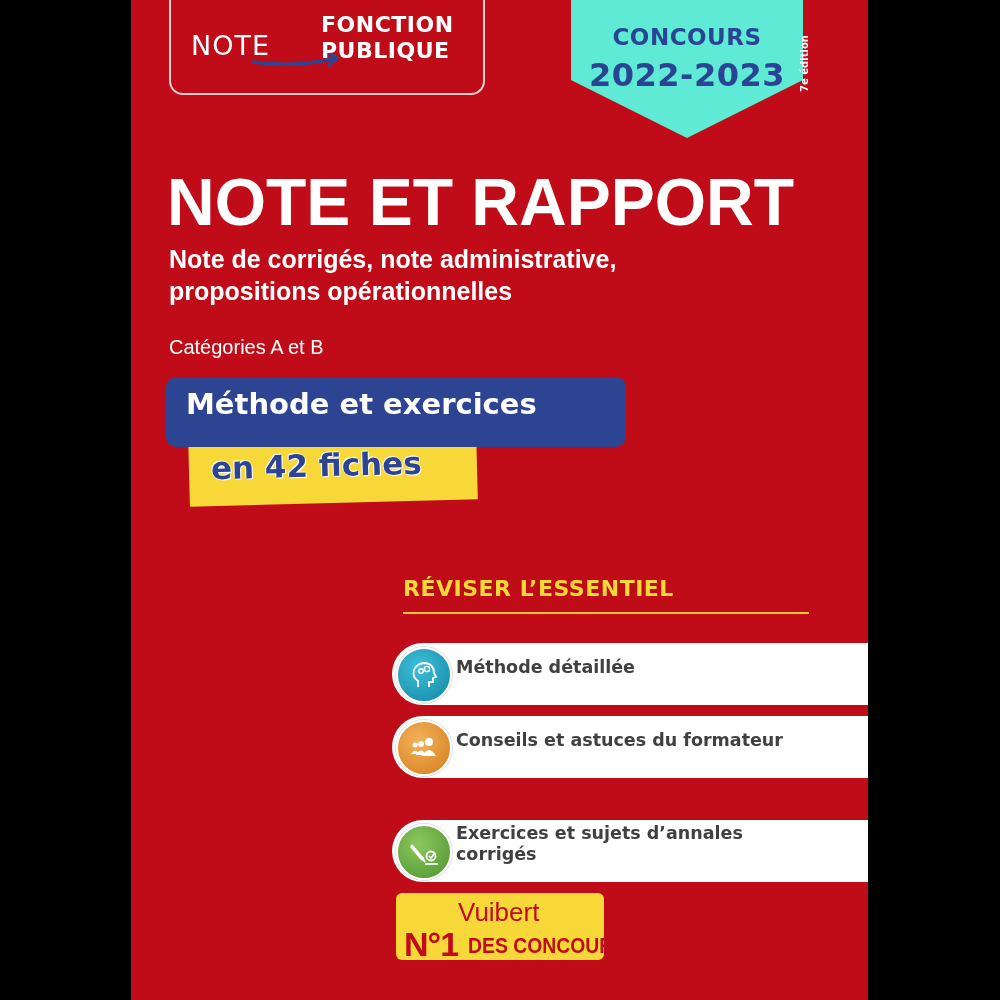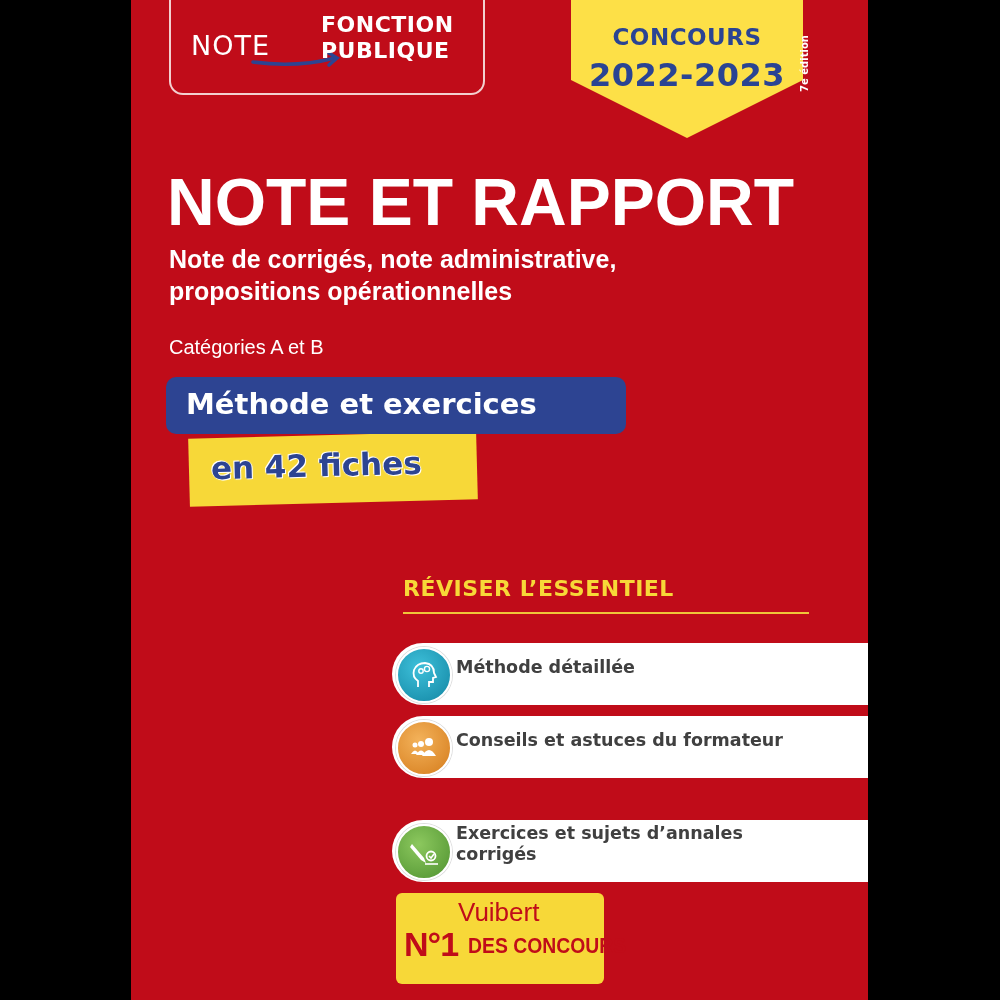--- a/index.html
+++ b/index.html
@@ -8,58 +8,58 @@
   .cover { position:absolute; left:131px; top:0; width:737px; height:1000px; background:#c00c19; overflow:hidden; }
 
   .logo-box { position:absolute; left:38px; top:-10px; width:316px; height:105px;
               border:2px solid #f3d0d0; border-top:none; border-radius:0 0 14px 14px; box-sizing:border-box; }
   .logo-admis { position:absolute; left:20px; top:40px; color:#fff; font-family:"DejaVu Sans", sans-serif;
                 font-size:27px; letter-spacing:1px; font-weight:normal; }
   .logo-arrow { position:absolute; left:80px; top:60px; width:90px; height:20px; }
   .logo-fp { position:absolute; left:150px; top:22px; color:#fff; font-family:"DejaVu Sans", sans-serif;
              font-weight:bold; font-size:22px; line-height:26px; letter-spacing:0.5px; }
 
-  .badge { position:absolute; left:440px; top:0; width:232px; height:138px; background:#fde047;
+  .badge { position:absolute; left:440px; top:0; width:232px; height:138px; background:#5eead4;
            clip-path:polygon(0 0,100% 0,100% 58%,50% 100%,0 58%); }
   .badge-l1 { position:absolute; left:0; right:0; top:24px; text-align:center; color:#2a4493;
               font-weight:bold; font-size:23px; letter-spacing:0.5px; }
   .badge-l2 { position:absolute; left:0; right:0; top:56px; text-align:center; color:#2a4493;
               font-weight:bold; font-size:32px; letter-spacing:0.5px; }
   .edition { position:absolute; left:670px; top:30px; width:14px; height:70px; }
   .edition span { position:absolute; left:-25px; top:28px; transform:rotate(-90deg); color:#fff;
                   font-size:10px; font-weight:bold; white-space:nowrap; }
 
   .title { position:absolute; left:36px; top:162px; color:#fff; font-family:"Liberation Sans", sans-serif;
            font-weight:bold; font-size:66px; letter-spacing:0px; line-height:80px; }
   .subtitle { position:absolute; left:38px; top:243px; color:#fff; font-family:"Liberation Sans", sans-serif;
               font-weight:bold; font-size:25px; line-height:32px; }
   .categories { position:absolute; left:38px; top:336px; color:#fff; font-family:"Liberation Sans", sans-serif;
                 font-size:20px; }
 
-  .methode { position:absolute; left:35px; top:377px; width:460px; height:57px; background:#2d4492;
+  .methode { position:absolute; left:35px; top:377px; width:460px; height:70px; background:#2d4492;
              border-radius:10px; }
   .methode span { position:absolute; left:20px; top:10px; color:#fff; font-weight:bold; font-size:29px; }
   .fiches { position:absolute; left:58px; top:435px; width:288px; height:68px; background:#f7d838;
             transform:rotate(-1.5deg); }
   .fiches span { position:absolute; left:22px; top:12px; color:#2d4492; font-weight:bold; font-size:31px;
                  text-shadow:0 0 2px #fff, 1px 1px 0 #fff, -1px -1px 0 #fff; }
 
   .reviser { position:absolute; left:272px; top:576px; width:406px; text-align:left; color:#f7d838;
              font-weight:bold; font-size:22px; letter-spacing:0.5px; }
   .reviser-line { position:absolute; left:272px; top:612px; width:406px; height:2px; background:#f0c63a; }
 
   .feature { position:absolute; left:261px; width:480px; height:62px; background:#fff;
              border-radius:31px 0 0 31px; }
   .feature .ic { position:absolute; left:4px; top:4px; width:52px; height:52px; border-radius:50%;
                  border:2px solid #fff; box-shadow:0 0 0 1px #ddd; }
   .feature .lbl { position:absolute; left:64px; top:0; height:48px; display:flex; align-items:center;
                   color:#404040; font-weight:bold; font-size:17.5px; line-height:21px; }
   .ic svg { position:absolute; left:10px; top:10px; width:32px; height:32px; }
 
-  .vuibert { position:absolute; left:265px; top:893px; width:208px; height:91px; background:#f7d838;
+  .vuibert { position:absolute; left:265px; top:893px; width:208px; height:67px; background:#f7d838;
              border-radius:6px; }
   .vuibert .brand { position:absolute; left:62px; top:4px; color:#c00c19; font-family:"Liberation Sans", sans-serif;
                     font-size:26px; }
   .vuibert .no1 { position:absolute; left:8px; top:32px; color:#c00c19; font-family:"Liberation Sans", sans-serif;
                   font-weight:bold; font-size:34px; letter-spacing:-1px; }
   .vuibert .des { position:absolute; left:72px; top:40px; color:#c00c19; font-family:"Liberation Sans", sans-serif;
                   font-weight:bold; font-size:22px; transform:scaleX(0.88); transform-origin:left; white-space:nowrap; }
 </style>
 </head>
 <body>

